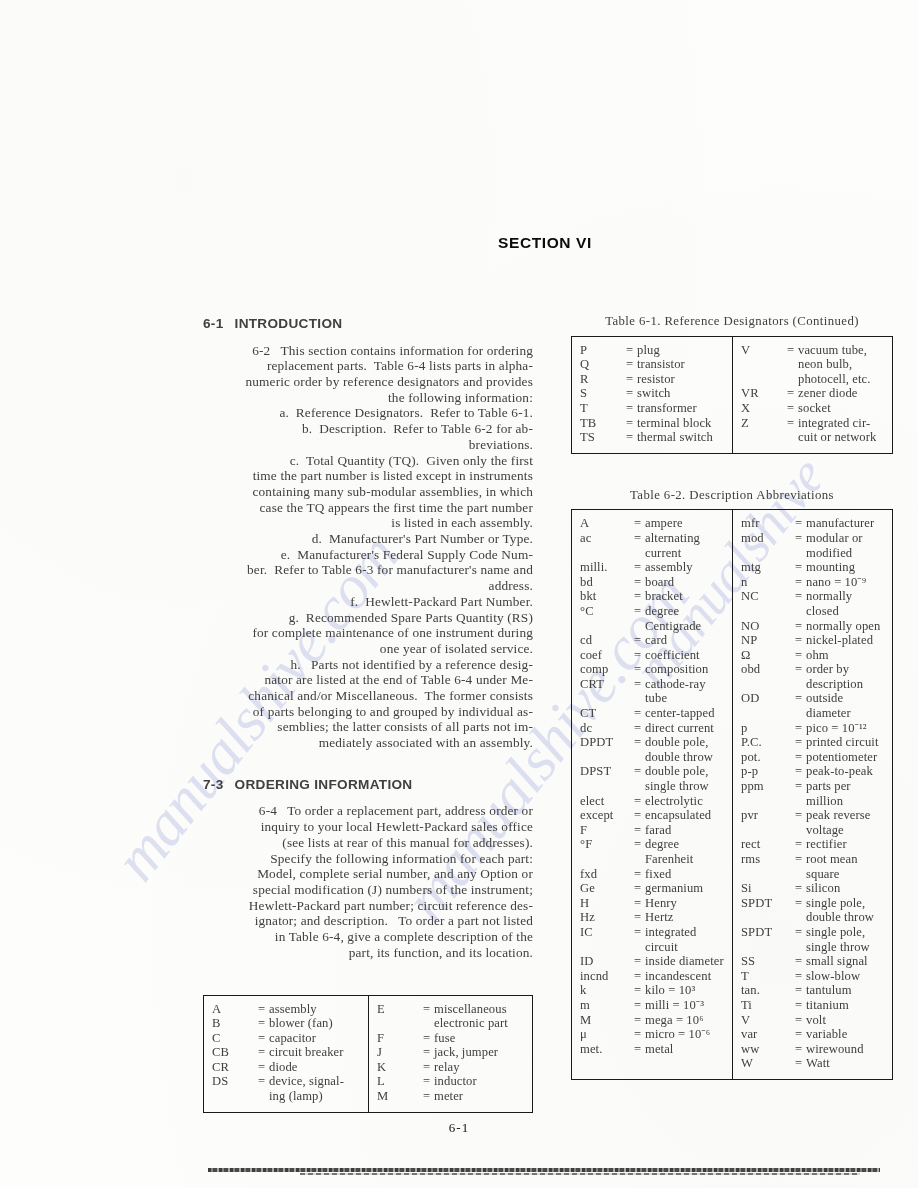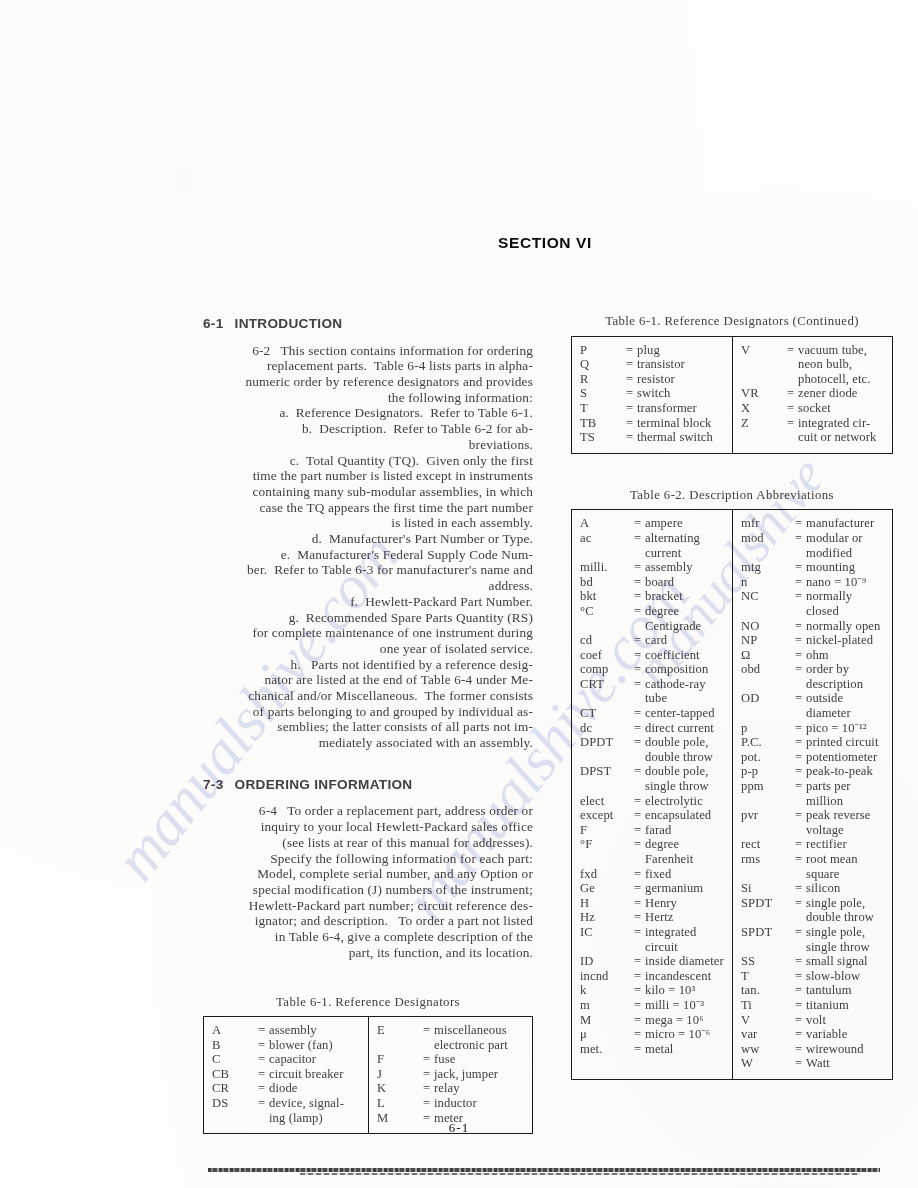--- a/index.html
+++ b/index.html
@@ -243,21 +243,20 @@
 Specify the following information for each part:
 Model, complete serial number, and any Option or
 special modification (J) numbers of the instrument;
 Hewlett-Packard part number; circuit reference des-
 ignator; and description.   To order a part not listed
 in Table 6-4, give a complete description of the
 part, its function, and its location.</p>
 
     <div class="gap-lg"></div>
 
-    <div class="table-caption">Table 6-1.  Reference Designators</div>
     <div class="abbr-table">
       <div class="abbr-col">
           <div class="abbr-row">
             <span class="sym">A</span>
             <span class="eqs">=</span>
             <span class="def">assembly</span>
           </div>
           <div class="abbr-row">
             <span class="sym">B</span>
             <span class="eqs">=</span>

